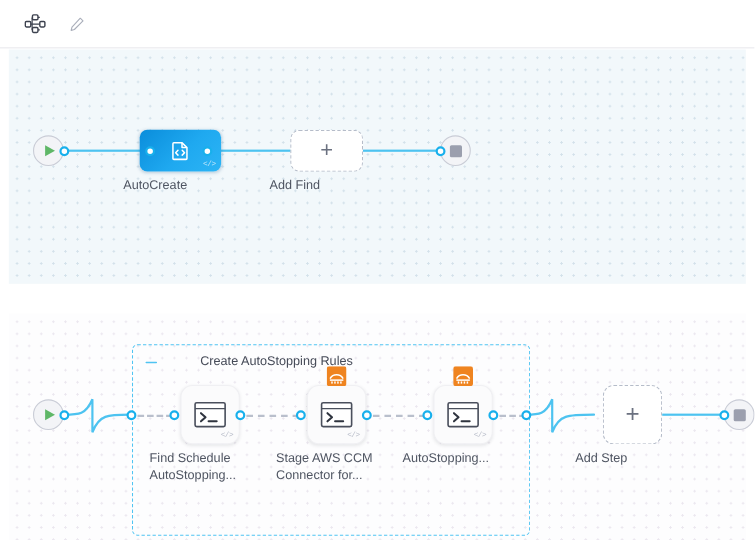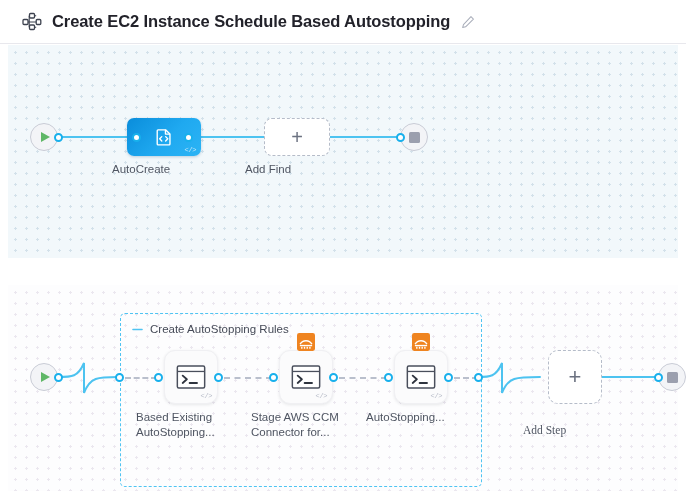--- a/index.html
+++ b/index.html
@@ -106,40 +106,39 @@
     width:18px;height:18px;
   }
 
   
   .groupbox{
     position:absolute;border:1.3px dashed #4fc4f2;border-radius:5px;
     box-sizing:border-box;background:transparent;
   }
   .group-header{
     position:absolute;display:flex;align-items:center;
-    font-size:11.5px;color:#454a57;white-space:nowrap;
+    font-size:11.5px;color:#454a57;white-space:nowrap;gap:32px;
   }
   .group-collapse{
     width:11px;height:11px;margin-right:7px;cursor:pointer;display:block;
   }
 </style>
 </head>
 <body>
 
 <div class="app">
 
   <div class="header">
     <svg class="hdr-icon" viewBox="0 0 20 20">
       <rect x="1" y="7.5" width="5" height="5" rx="1" fill="none" stroke="#3d424f" stroke-width="1.3"></rect>
       <rect x="7.5" y="1.5" width="5" height="4.5" rx="1" fill="none" stroke="#3d424f" stroke-width="1.3"></rect>
       <rect x="7.5" y="13" width="5" height="4.5" rx="1" fill="none" stroke="#3d424f" stroke-width="1.3"></rect>
       <rect x="14.2" y="7.5" width="4.6" height="5" rx="1" fill="none" stroke="#3d424f" stroke-width="1.3"></rect>
       <path d="M6 10 H7.5 M12.5 3.8 H14.2 M12.5 15.2 H14.2 M7.2 3.8 V10 M7.2 15.2 V10 M6 10 H14.2" fill="none" stroke="#3d424f" stroke-width="1.1"></path>
     </svg>
-    <div class="hdr-title">Create EC2 Instance Schedule Based Autostopping</div>
     <svg class="hdr-edit" viewBox="0 0 16 16">
       <path d="M11.4 1.8 L14.2 4.6 L5.3 13.5 L1.9 14.4 L2.8 11 Z" fill="none" stroke="#8d93a3" stroke-width="1.15" stroke-linejoin="round"></path>
     </svg>
   </div>
 
   <div class="canvas stage-canvas">
 
     <div class="edge" style="left:49px;top:91px;width:80px;"></div>
     <div class="edge" style="left:181px;top:91px;width:75px;"></div>
     <div class="edge" style="left:320px;top:91px;width:72px;"></div>
@@ -211,21 +210,21 @@
           <rect x="1.2" y="1.2" width="29.6" height="23.6" rx="1.6" fill="#ffffff" stroke="#4a4f5c" stroke-width="1.6"></rect>
           <line x1="1.2" y1="7" x2="30.8" y2="7" stroke="#4a4f5c" stroke-width="1.4"></line>
           <path d="M7 11.5 11.5 15.5 7 19.5" fill="none" stroke="#2f343f" stroke-width="2" stroke-linecap="round" stroke-linejoin="round"></path>
           <line x1="14.5" y1="19.5" x2="22.5" y2="19.5" stroke="#2f343f" stroke-width="2" stroke-linecap="round"></line>
         </svg>
         <span class="badge-code">&lt;/&gt;</span>
       </div>
     </div>
     <div class="node port" style="left:206px;top:87.5px;z-index:3;"></div>
     <div class="node-label wrap" style="left:128px;top:125px;">
-      <div>Based Existing</div>
+      <div>Find Schedule</div>
       <div>AutoStopping...</div>
     </div>
 
     <div class="edge-dash" style="left:216px;top:92px;width:48px;"></div>
 
     <div class="node port" style="left:261px;top:87.5px;z-index:3;"></div>
     <div class="node" style="left:271px;top:65px;">
       <div class="step-node">
         <svg class="svc-badge" viewBox="0 0 20 20">
           <rect x="0" y="0" width="20" height="20" rx="2.4" fill="#ef8420"></rect>
@@ -284,21 +283,21 @@
 
     <svg style="position:absolute;left:470px;top:62px;" width="72" height="58">
       <path d="M0 30 C12 30, 18 30, 24 16 L24 46 C30 30, 38 30, 62 30" fill="none" stroke="#4dc3f0" stroke-width="2" stroke-linecap="round"></path>
     </svg>
 
     <div class="node" style="left:540px;top:65px;">
       <div class="addbox big">
         <span>+</span>
       </div>
     </div>
-    <div class="node-label" style="left:515px;top:138px;width:104px;font-family:Liberation Serif, serif;">Add Step</div>
+    <div class="node-label" style="left:515px;top:125px;width:104px;">Add Step</div>
 
     <div class="edge" style="left:594px;top:91px;width:57px;"></div>
     <div class="node port" style="left:646px;top:87.5px;z-index:3;"></div>
     <div class="node" style="left:650px;top:78px;">
       <div class="terminus">
         <div class="stop-sq"></div>
       </div>
     </div>
   </div>
 

